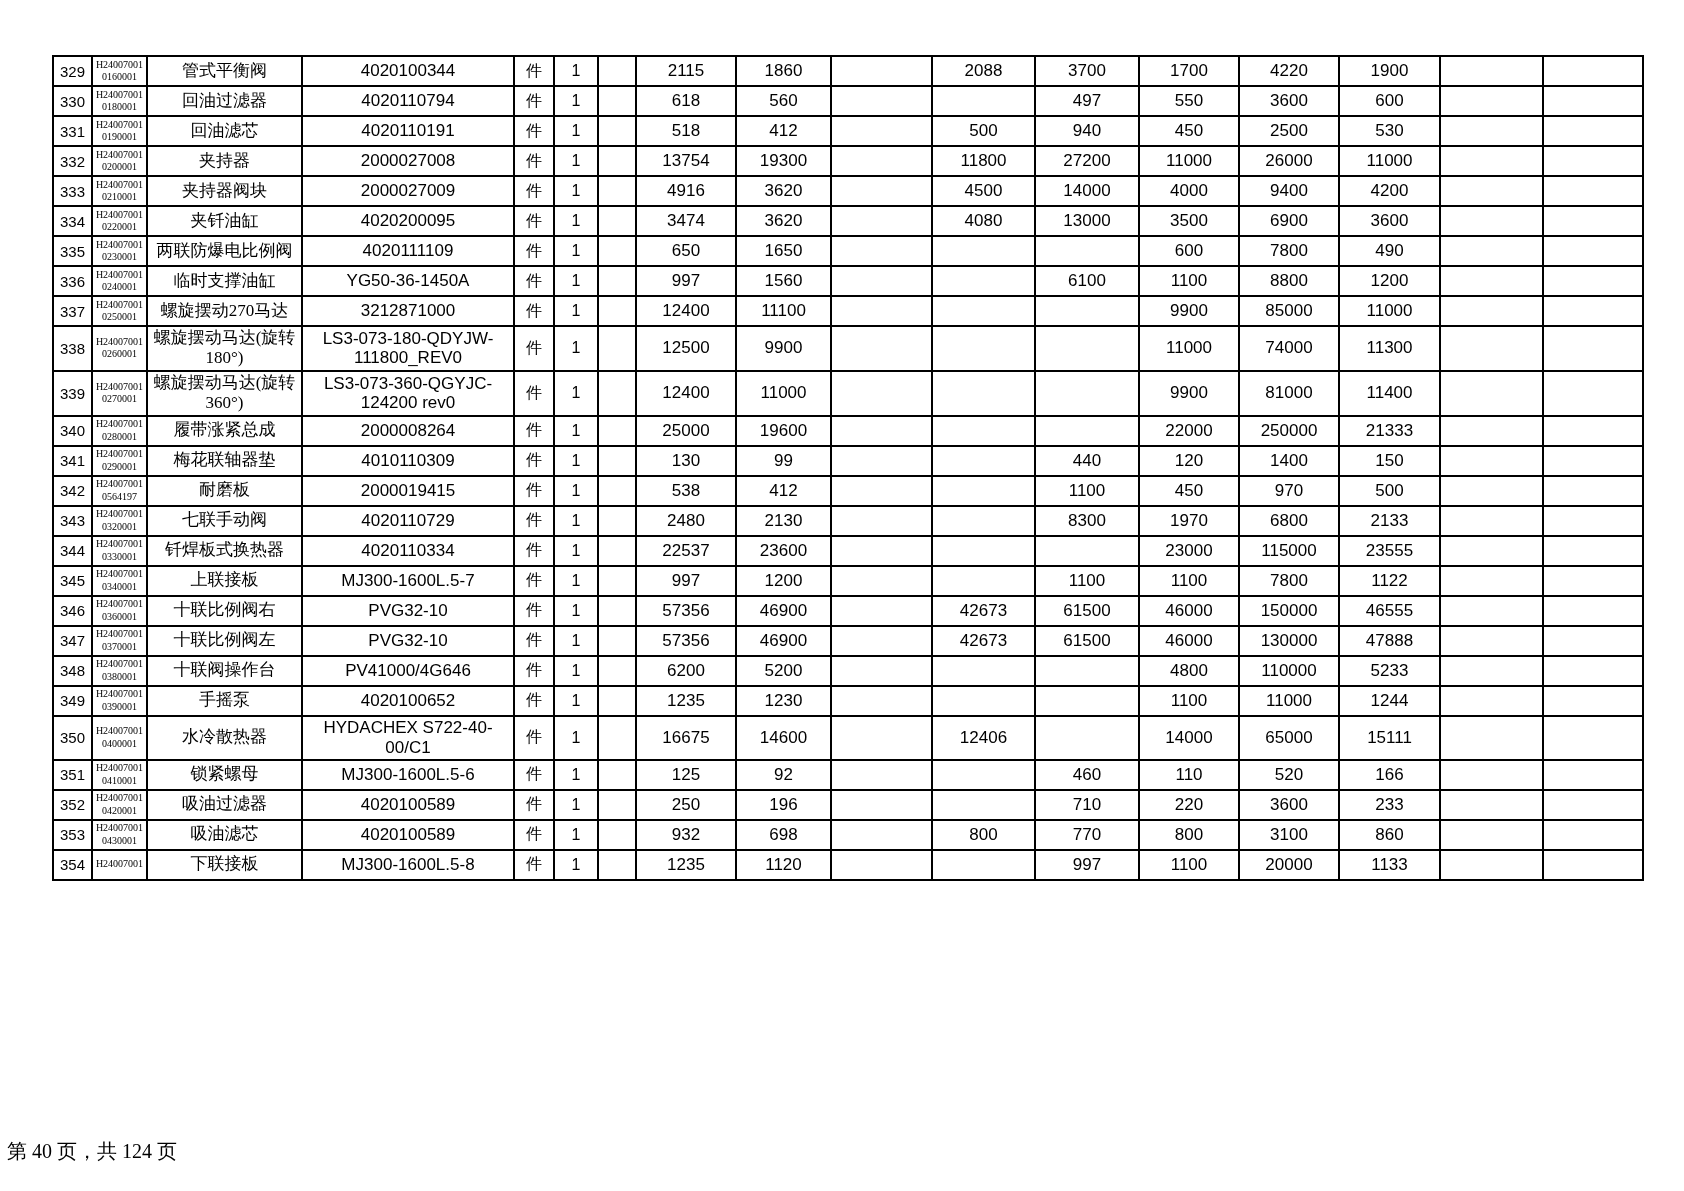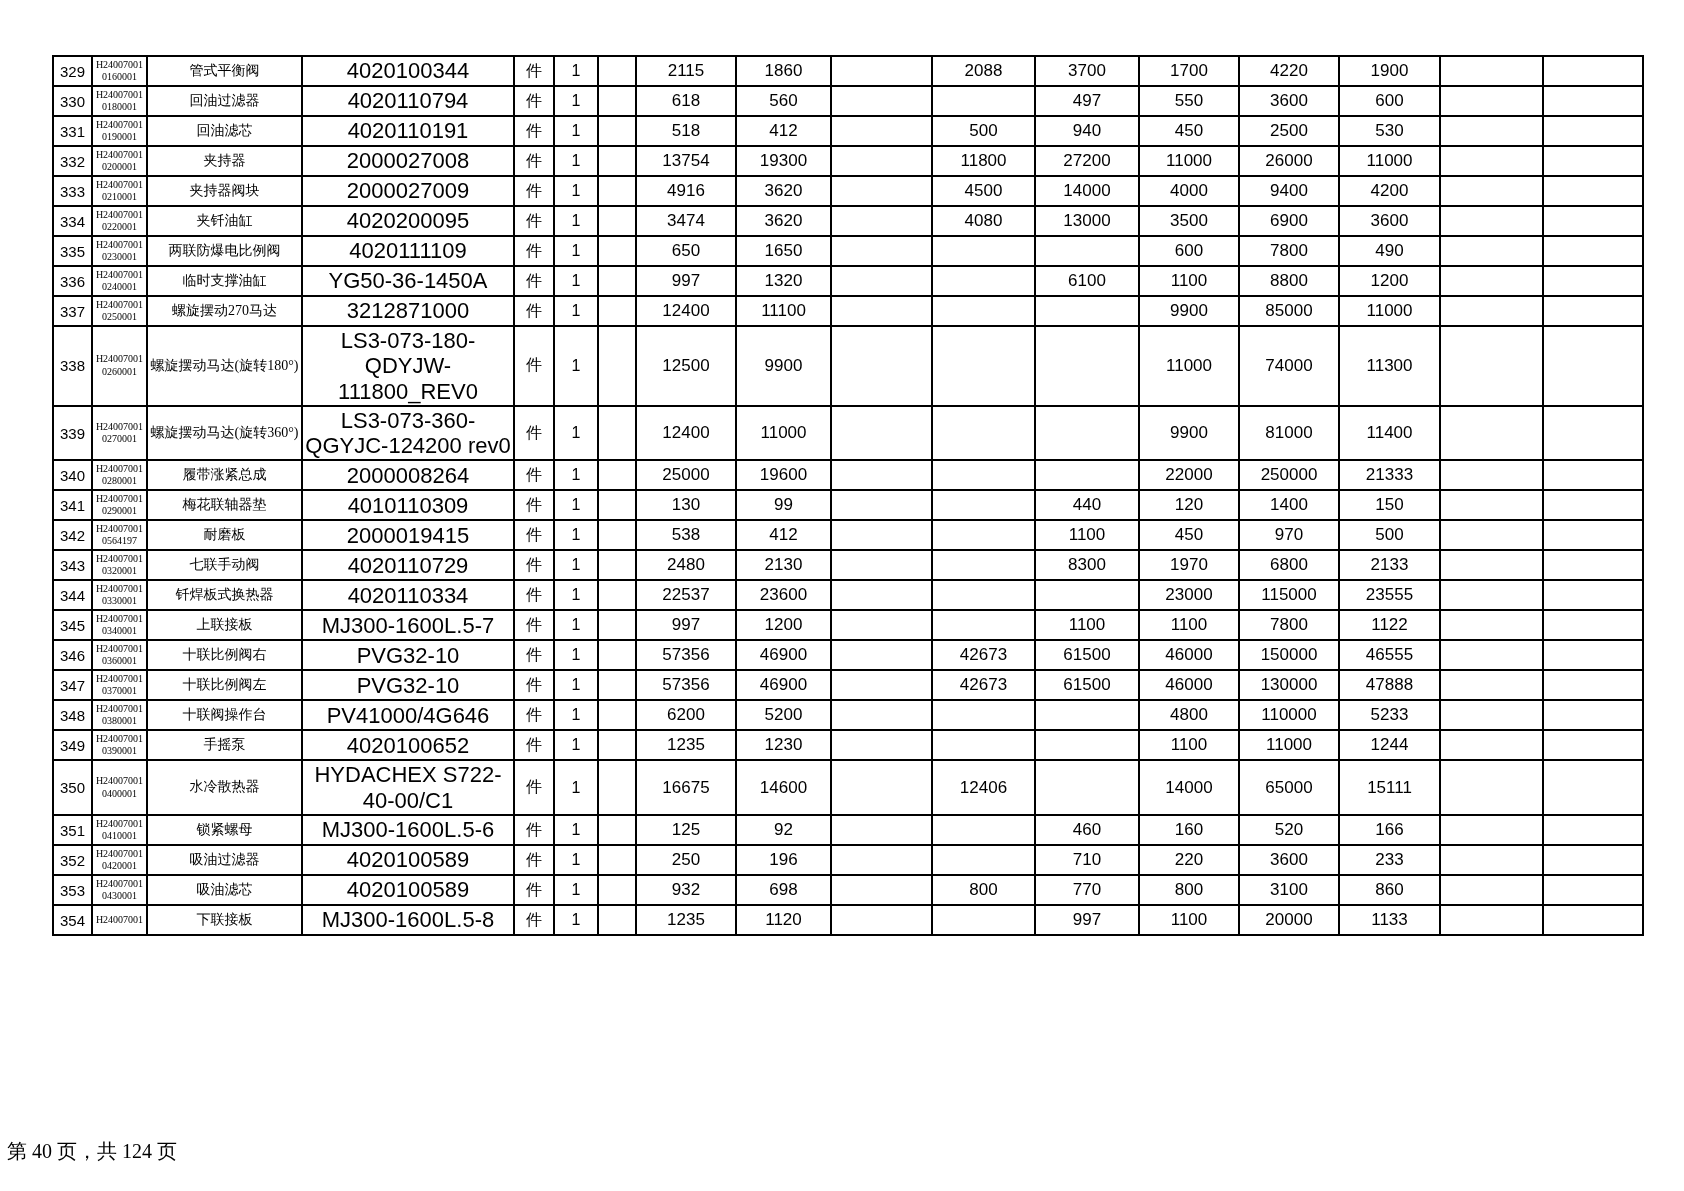--- a/index.html
+++ b/index.html
@@ -21,22 +21,22 @@
     text-align: center;
     vertical-align: middle;
     padding: 1px 2px;
     overflow: hidden;
     word-break: break-word;
   }
   tr { height: 30px; }
   tr.tall { height: 44px; }
   td.idx  { font-size: 15px; font-family: "Liberation Sans", sans-serif; }
   td.code { font-size: 10px; line-height: 1.25; font-family: "Liberation Serif", serif; }
-  td.name { font-size: 14px; line-height: 1.2; font-family: "Liberation Serif", serif; margin-top: 39px; }
-  td.part { font-size: 22px; line-height: 1.15; font-family: "Liberation Sans", sans-serif; }
+  td.name { font-size: 17px; line-height: 1.2; font-family: "Liberation Serif", serif; margin-top: 39px; }
+  td.part { font-size: 17px; line-height: 1.15; font-family: "Liberation Sans", sans-serif; }
   td.unit { font-size: 16px; font-family: "Liberation Serif", serif; }
   td.qty  { font-size: 16px; }
   td.price{ font-size: 17px; }
   td.blank{ }
   .footer {
     position: absolute;
     top: 1138px; left: 7px;
     width: 1684px;
     text-align: left;
     font-size: 20px;
@@ -228,21 +228,21 @@
             <td class="code">
               <div>H24007001</div>
               <div>0240001</div>
             </td>
             <td class="name">临时支撑油缸</td>
             <td class="part">YG50-36-1450A</td>
             <td class="unit">件</td>
             <td class="qty">1</td>
             <td class="blank"></td>
             <td class="price">997</td>
-            <td class="price">1320</td>
+            <td class="price">1560</td>
             <td class="blank"></td>
             <td class="price"></td>
             <td class="price">6100</td>
             <td class="price">1100</td>
             <td class="price">8800</td>
             <td class="price">1200</td>
             <td class="blank"></td>
             <td class="blank"></td>
           </tr>
           <tr>
@@ -562,21 +562,21 @@
             <td class="name">锁紧螺母</td>
             <td class="part">MJ300-1600L.5-6</td>
             <td class="unit">件</td>
             <td class="qty">1</td>
             <td class="blank"></td>
             <td class="price">125</td>
             <td class="price">92</td>
             <td class="blank"></td>
             <td class="price"></td>
             <td class="price">460</td>
-            <td class="price">160</td>
+            <td class="price">110</td>
             <td class="price">520</td>
             <td class="price">166</td>
             <td class="blank"></td>
             <td class="blank"></td>
           </tr>
           <tr>
             <td class="idx">352</td>
             <td class="code">
               <div>H24007001</div>
               <div>0420001</div>

